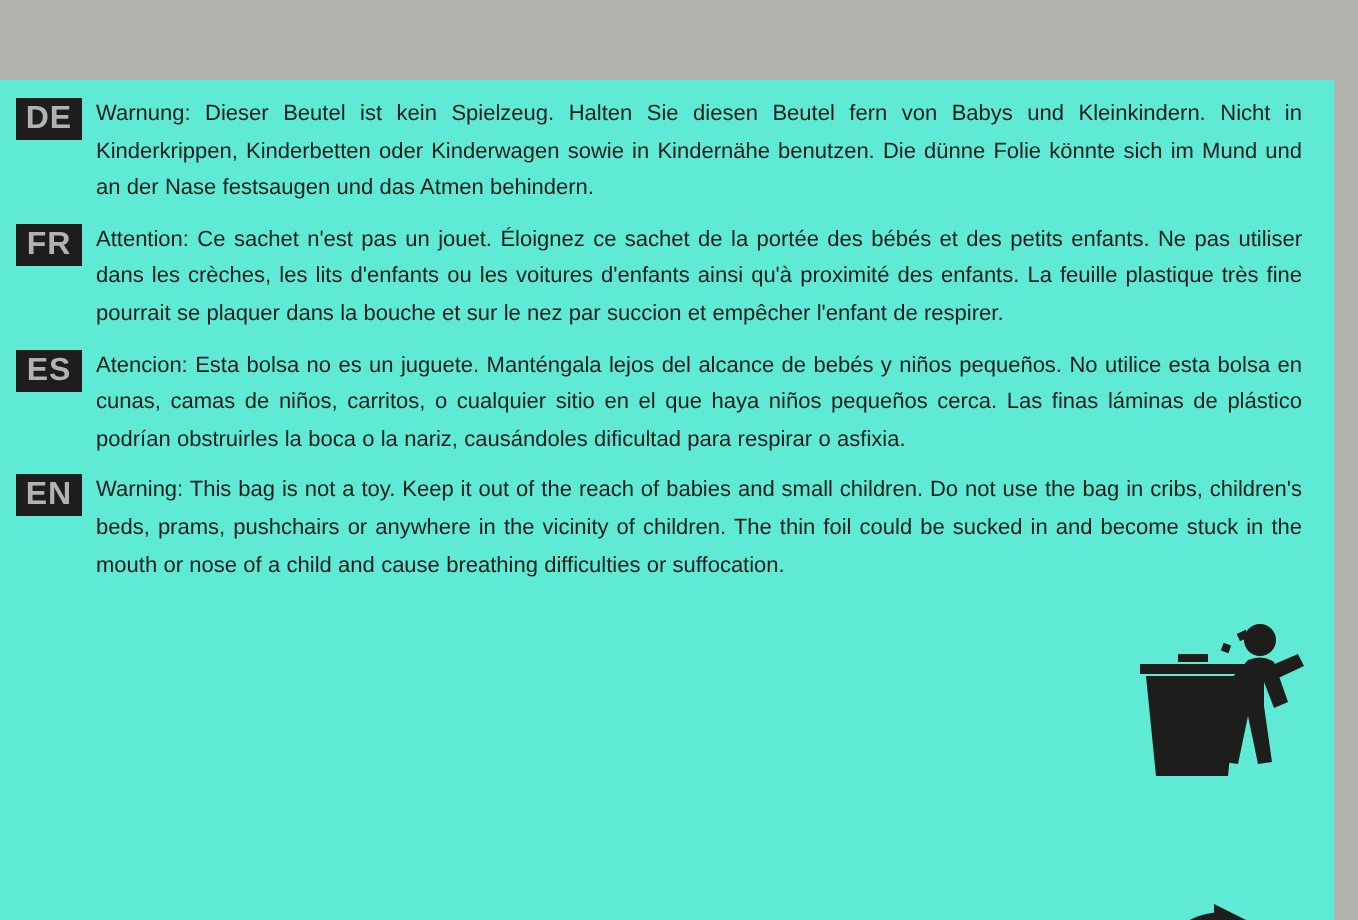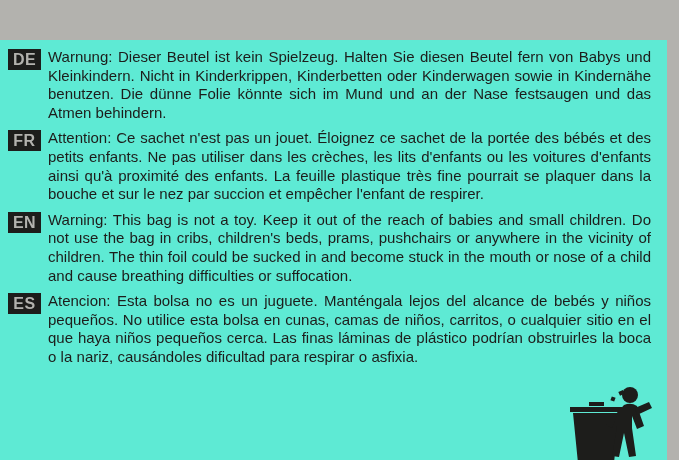--- a/index.html
+++ b/index.html
@@ -38,21 +38,21 @@
     line-height: 21px;
     text-align: center;
     letter-spacing: 0.5px;
     margin-right: 7px;
     margin-top: 1px;
     font-family: "Liberation Sans", sans-serif;
   }
   .warn-text {
     flex: 1 1 auto;
     color: #1d1d1b;
-    font-size: 15px;
+    font-size: 11px;
     line-height: 18.6px;
     text-align: justify;
     font-family: "Liberation Sans", sans-serif;
     padding-right: 2px;
     word-spacing: 0.1px;
   }
   .symbols {
     display: flex;
     align-items: flex-end;
     justify-content: center;
@@ -85,27 +85,27 @@
     <div class="lang-tag">DE</div>
     <div class="warn-text">Warnung: Dieser Beutel ist kein Spielzeug. Halten Sie diesen Beutel fern von Babys und Kleinkindern. Nicht in Kinderkrippen, Kinderbetten oder Kinderwagen sowie in Kindernähe benutzen. Die dünne Folie könnte sich im Mund und an der Nase festsaugen und das Atmen behindern.</div>
   </div>
 
   <div class="warn-block">
     <div class="lang-tag">FR</div>
     <div class="warn-text">Attention: Ce sachet n'est pas un jouet. Éloignez ce sachet de la portée des bébés et des petits enfants. Ne pas utiliser dans les crèches, les lits d'enfants ou les voitures d'enfants ainsi qu'à proximité des enfants. La feuille plastique très fine pourrait se plaquer dans la bouche et sur le nez par succion et empêcher l'enfant de respirer.</div>
   </div>
 
   <div class="warn-block">
-    <div class="lang-tag">EN</div>
-    <div class="warn-text">Warning: This bag is not a toy. Keep it out of the reach of babies and small children. Do not use the bag in cribs, children's beds, prams, pushchairs or anywhere in the vicinity of children. The thin foil could be sucked in and become stuck in the mouth or nose of a child and cause breathing difficulties or suffocation.</div>
+    <div class="lang-tag">ES</div>
+    <div class="warn-text">Atencion: Esta bolsa no es un juguete. Manténgala lejos del alcance de bebés y niños pequeños. No utilice esta bolsa en cunas, camas de niños, carritos, o cualquier sitio en el que haya niños pequeños cerca. Las finas láminas de plástico podrían obstruirles la boca o la nariz, causándoles dificultad para respirar o asfixia.</div>
   </div>
 
   <div class="warn-block">
-    <div class="lang-tag">ES</div>
-    <div class="warn-text">Atencion: Esta bolsa no es un juguete. Manténgala lejos del alcance de bebés y niños pequeños. No utilice esta bolsa en cunas, camas de niños, carritos, o cualquier sitio en el que haya niños pequeños cerca. Las finas láminas de plástico podrían obstruirles la boca o la nariz, causándoles dificultad para respirar o asfixia.</div>
+    <div class="lang-tag">EN</div>
+    <div class="warn-text">Warning: This bag is not a toy. Keep it out of the reach of babies and small children. Do not use the bag in cribs, children's beds, prams, pushchairs or anywhere in the vicinity of children. The thin foil could be sucked in and become stuck in the mouth or nose of a child and cause breathing difficulties or suffocation.</div>
   </div>
 
   <div class="symbols">
 
     <div class="sym">
       <svg width="86" height="80" viewBox="0 0 86 80">
         <g fill="#1d1d1b">
 
           <path d="M6 28 h46 l-5 50 h-36 z M10 32 h38 l-4 42 h-30 z"></path>
           <rect x="3" y="22" width="52" height="5"></rect>

